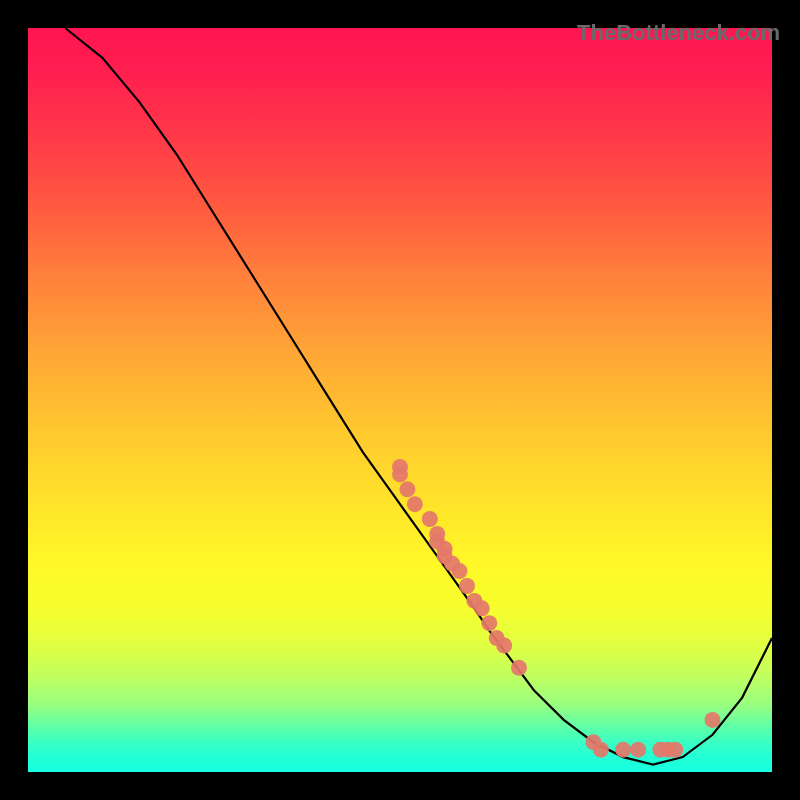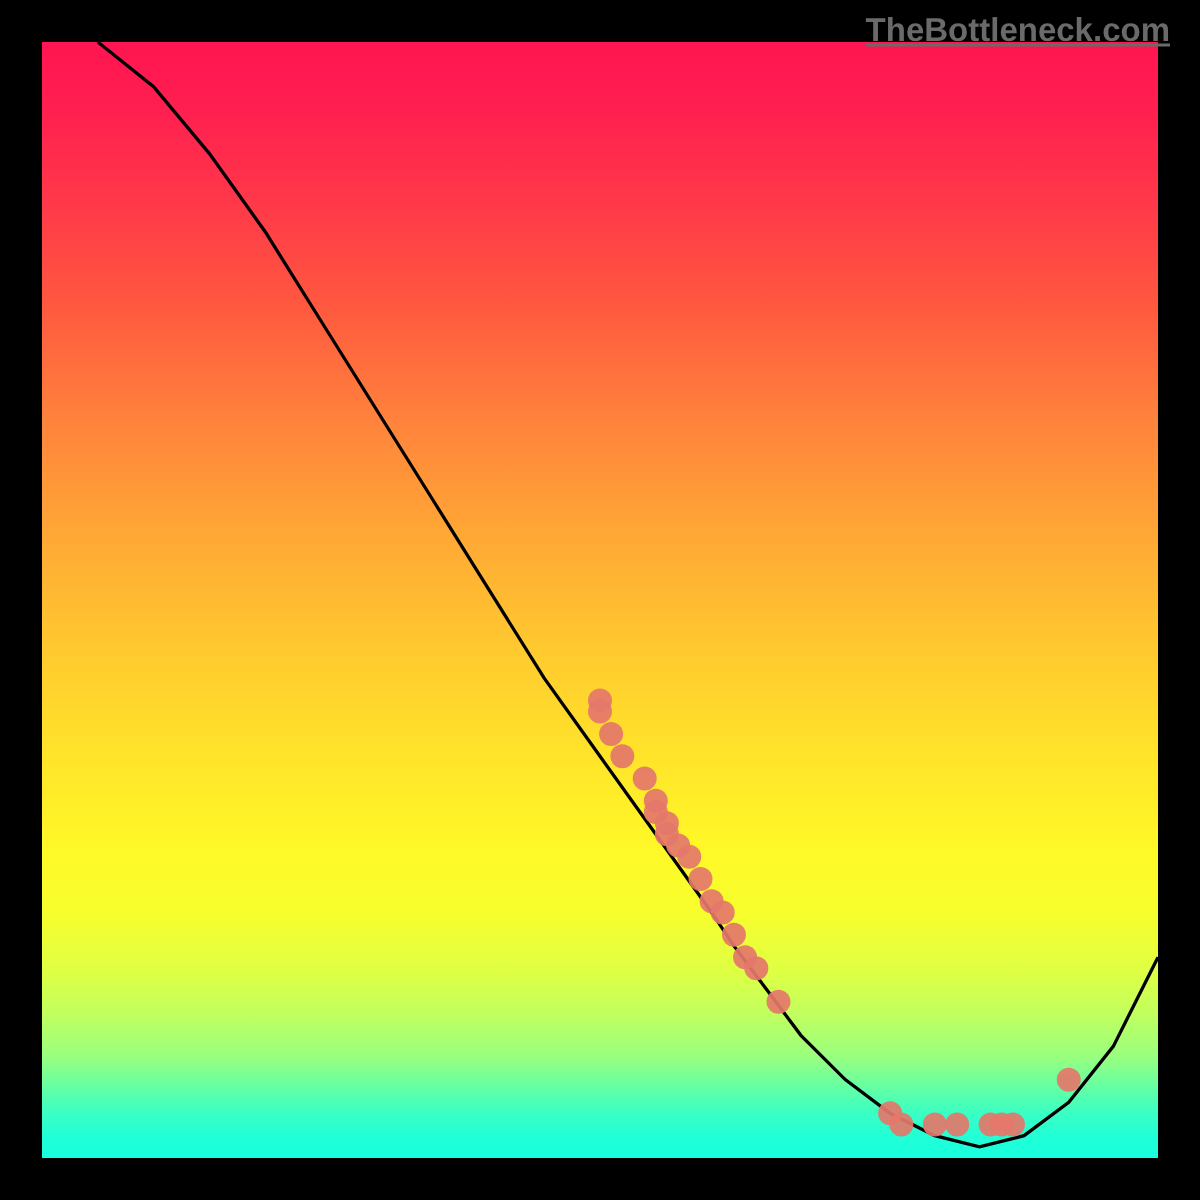--- a/index.html
+++ b/index.html
@@ -5,27 +5,26 @@
   * { margin: 0; padding: 0; box-sizing: border-box; }
   body {
     width: 800px;
     height: 800px;
     background: #000;
     position: relative;
     font-family: Arial, Helvetica, sans-serif;
   }
   .watermark {
     position: absolute;
-    top: 7px;
+    top: 20px;
     right: 20px;
     color: #6a6a6a;
     font-size: 22px;
     font-weight: bold;
     z-index: 10;
-    text-decoration: underline;
   }
   .plot-area {
     position: absolute;
     top: 28px;
     left: 28px;
     width: 744px;
     height: 744px;
     overflow: visible;
   }
   .gradient-bg {

